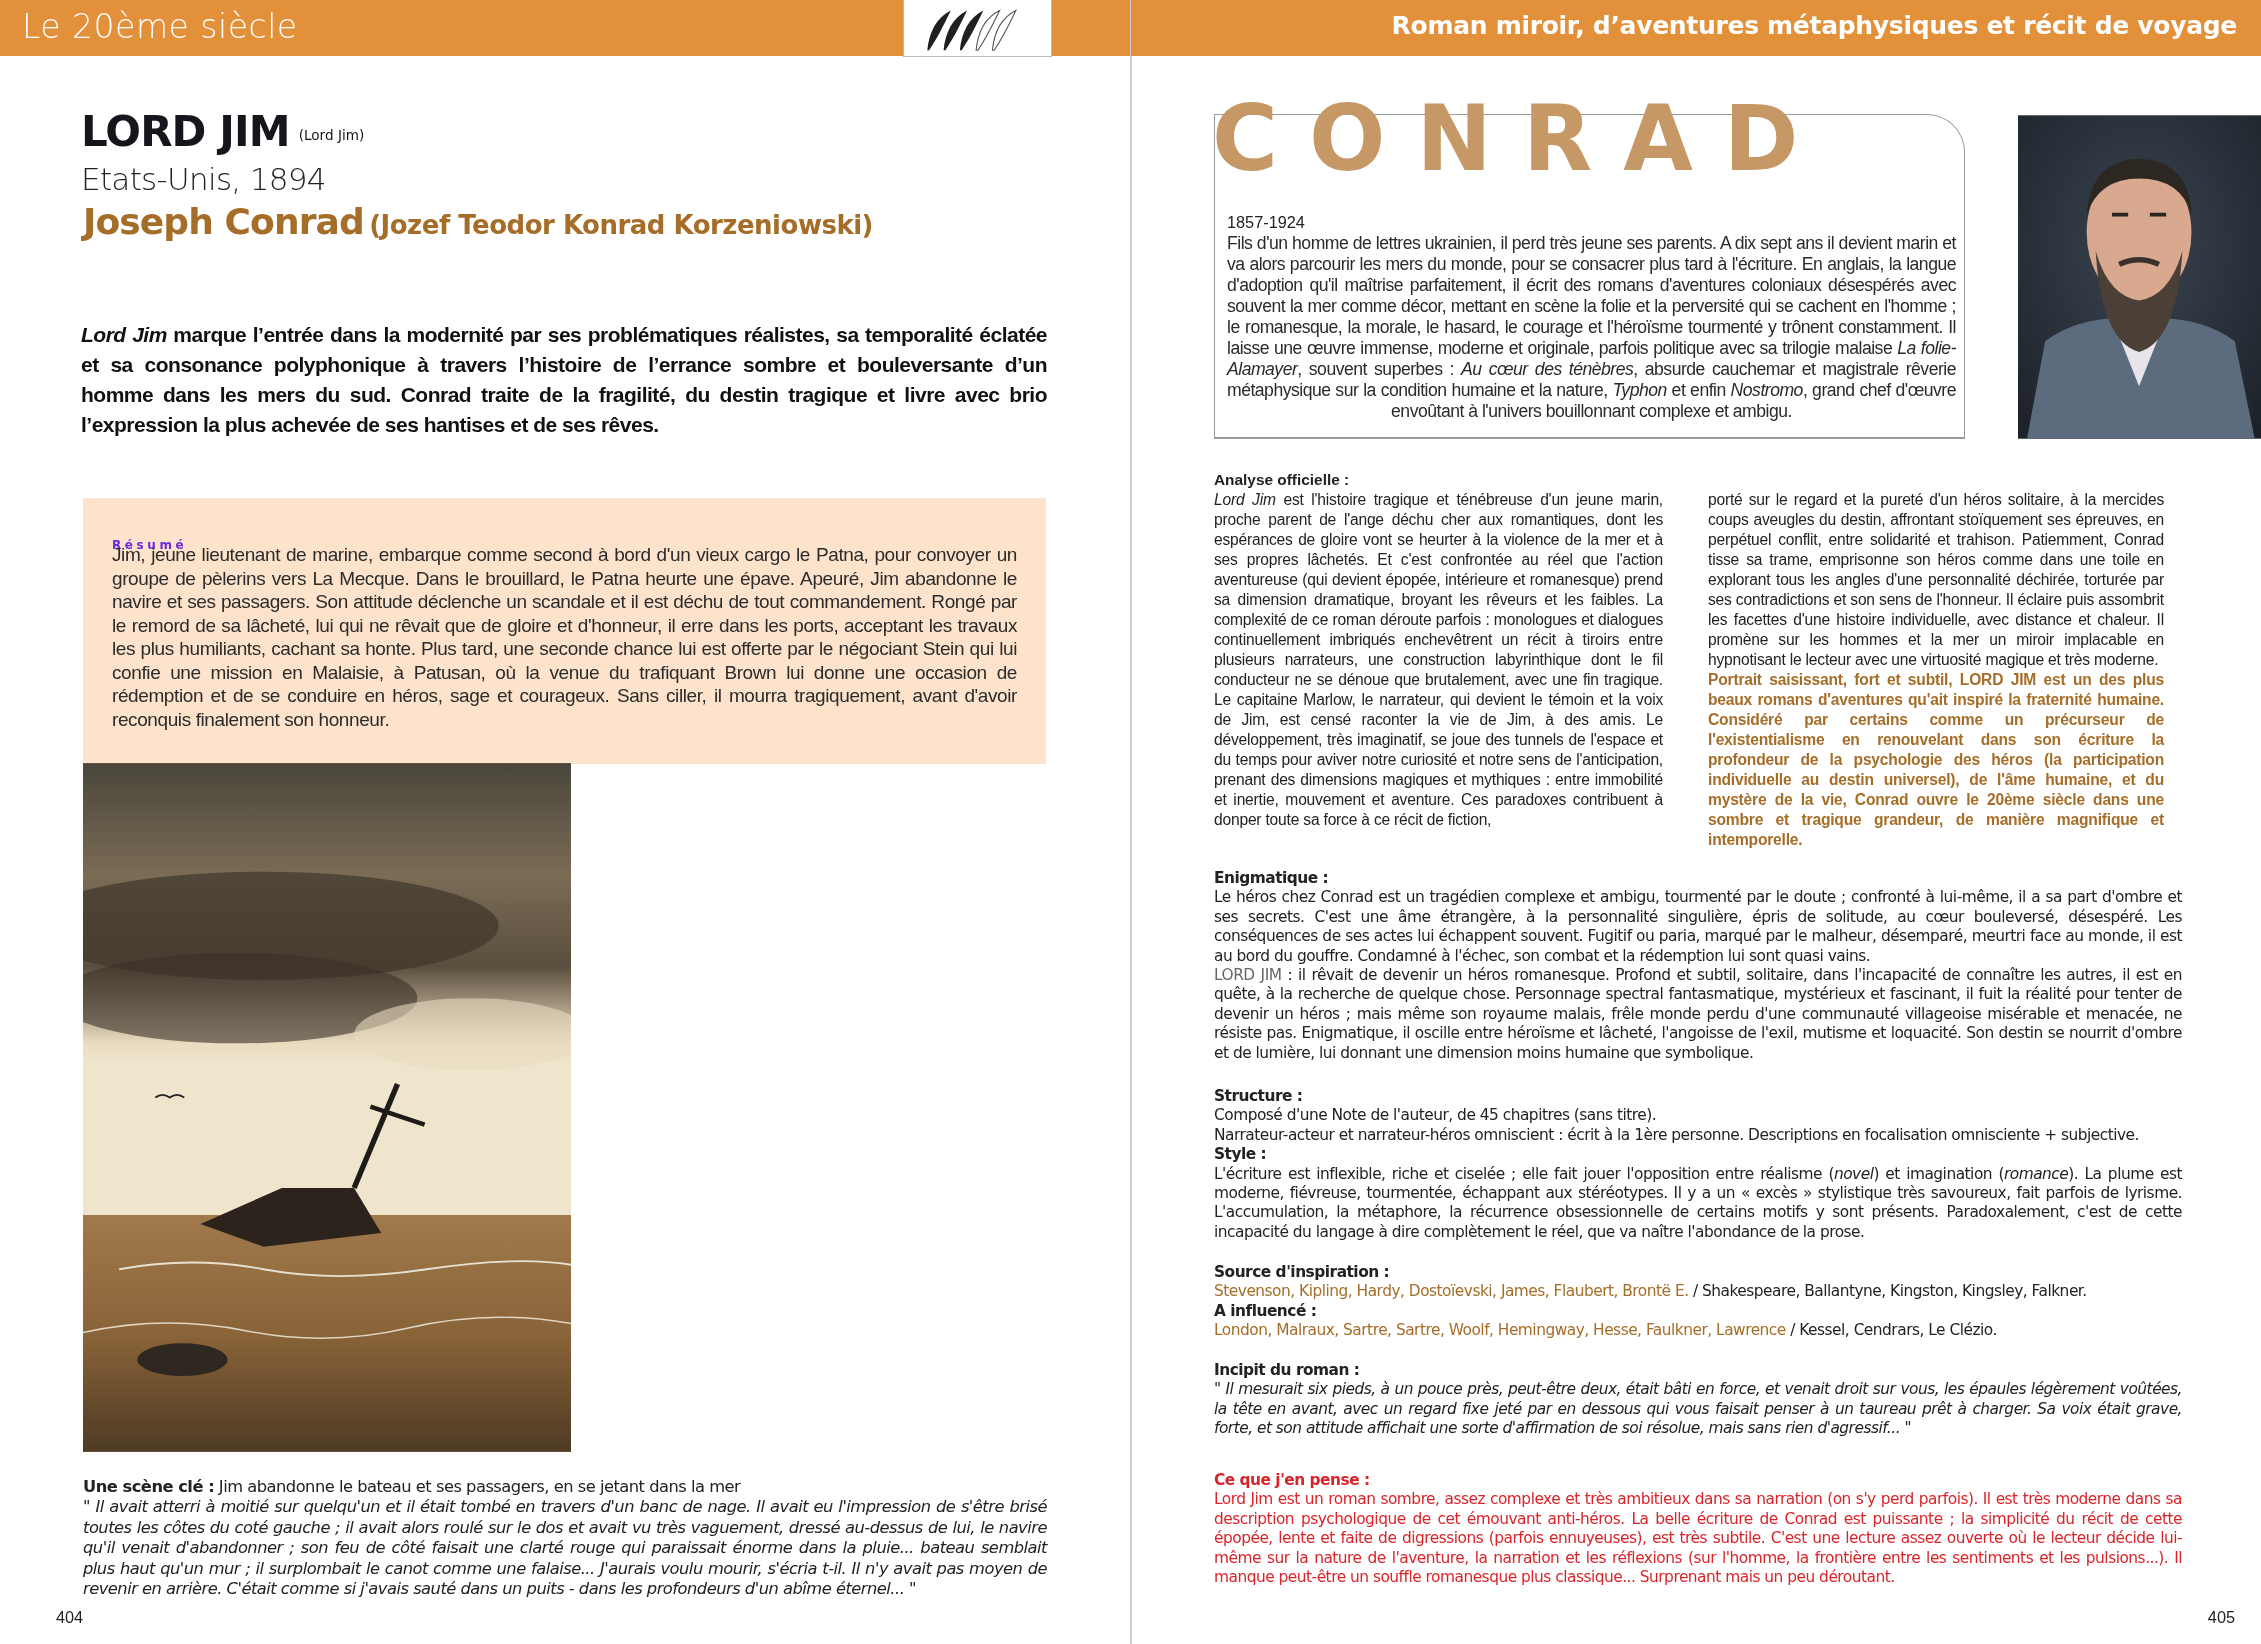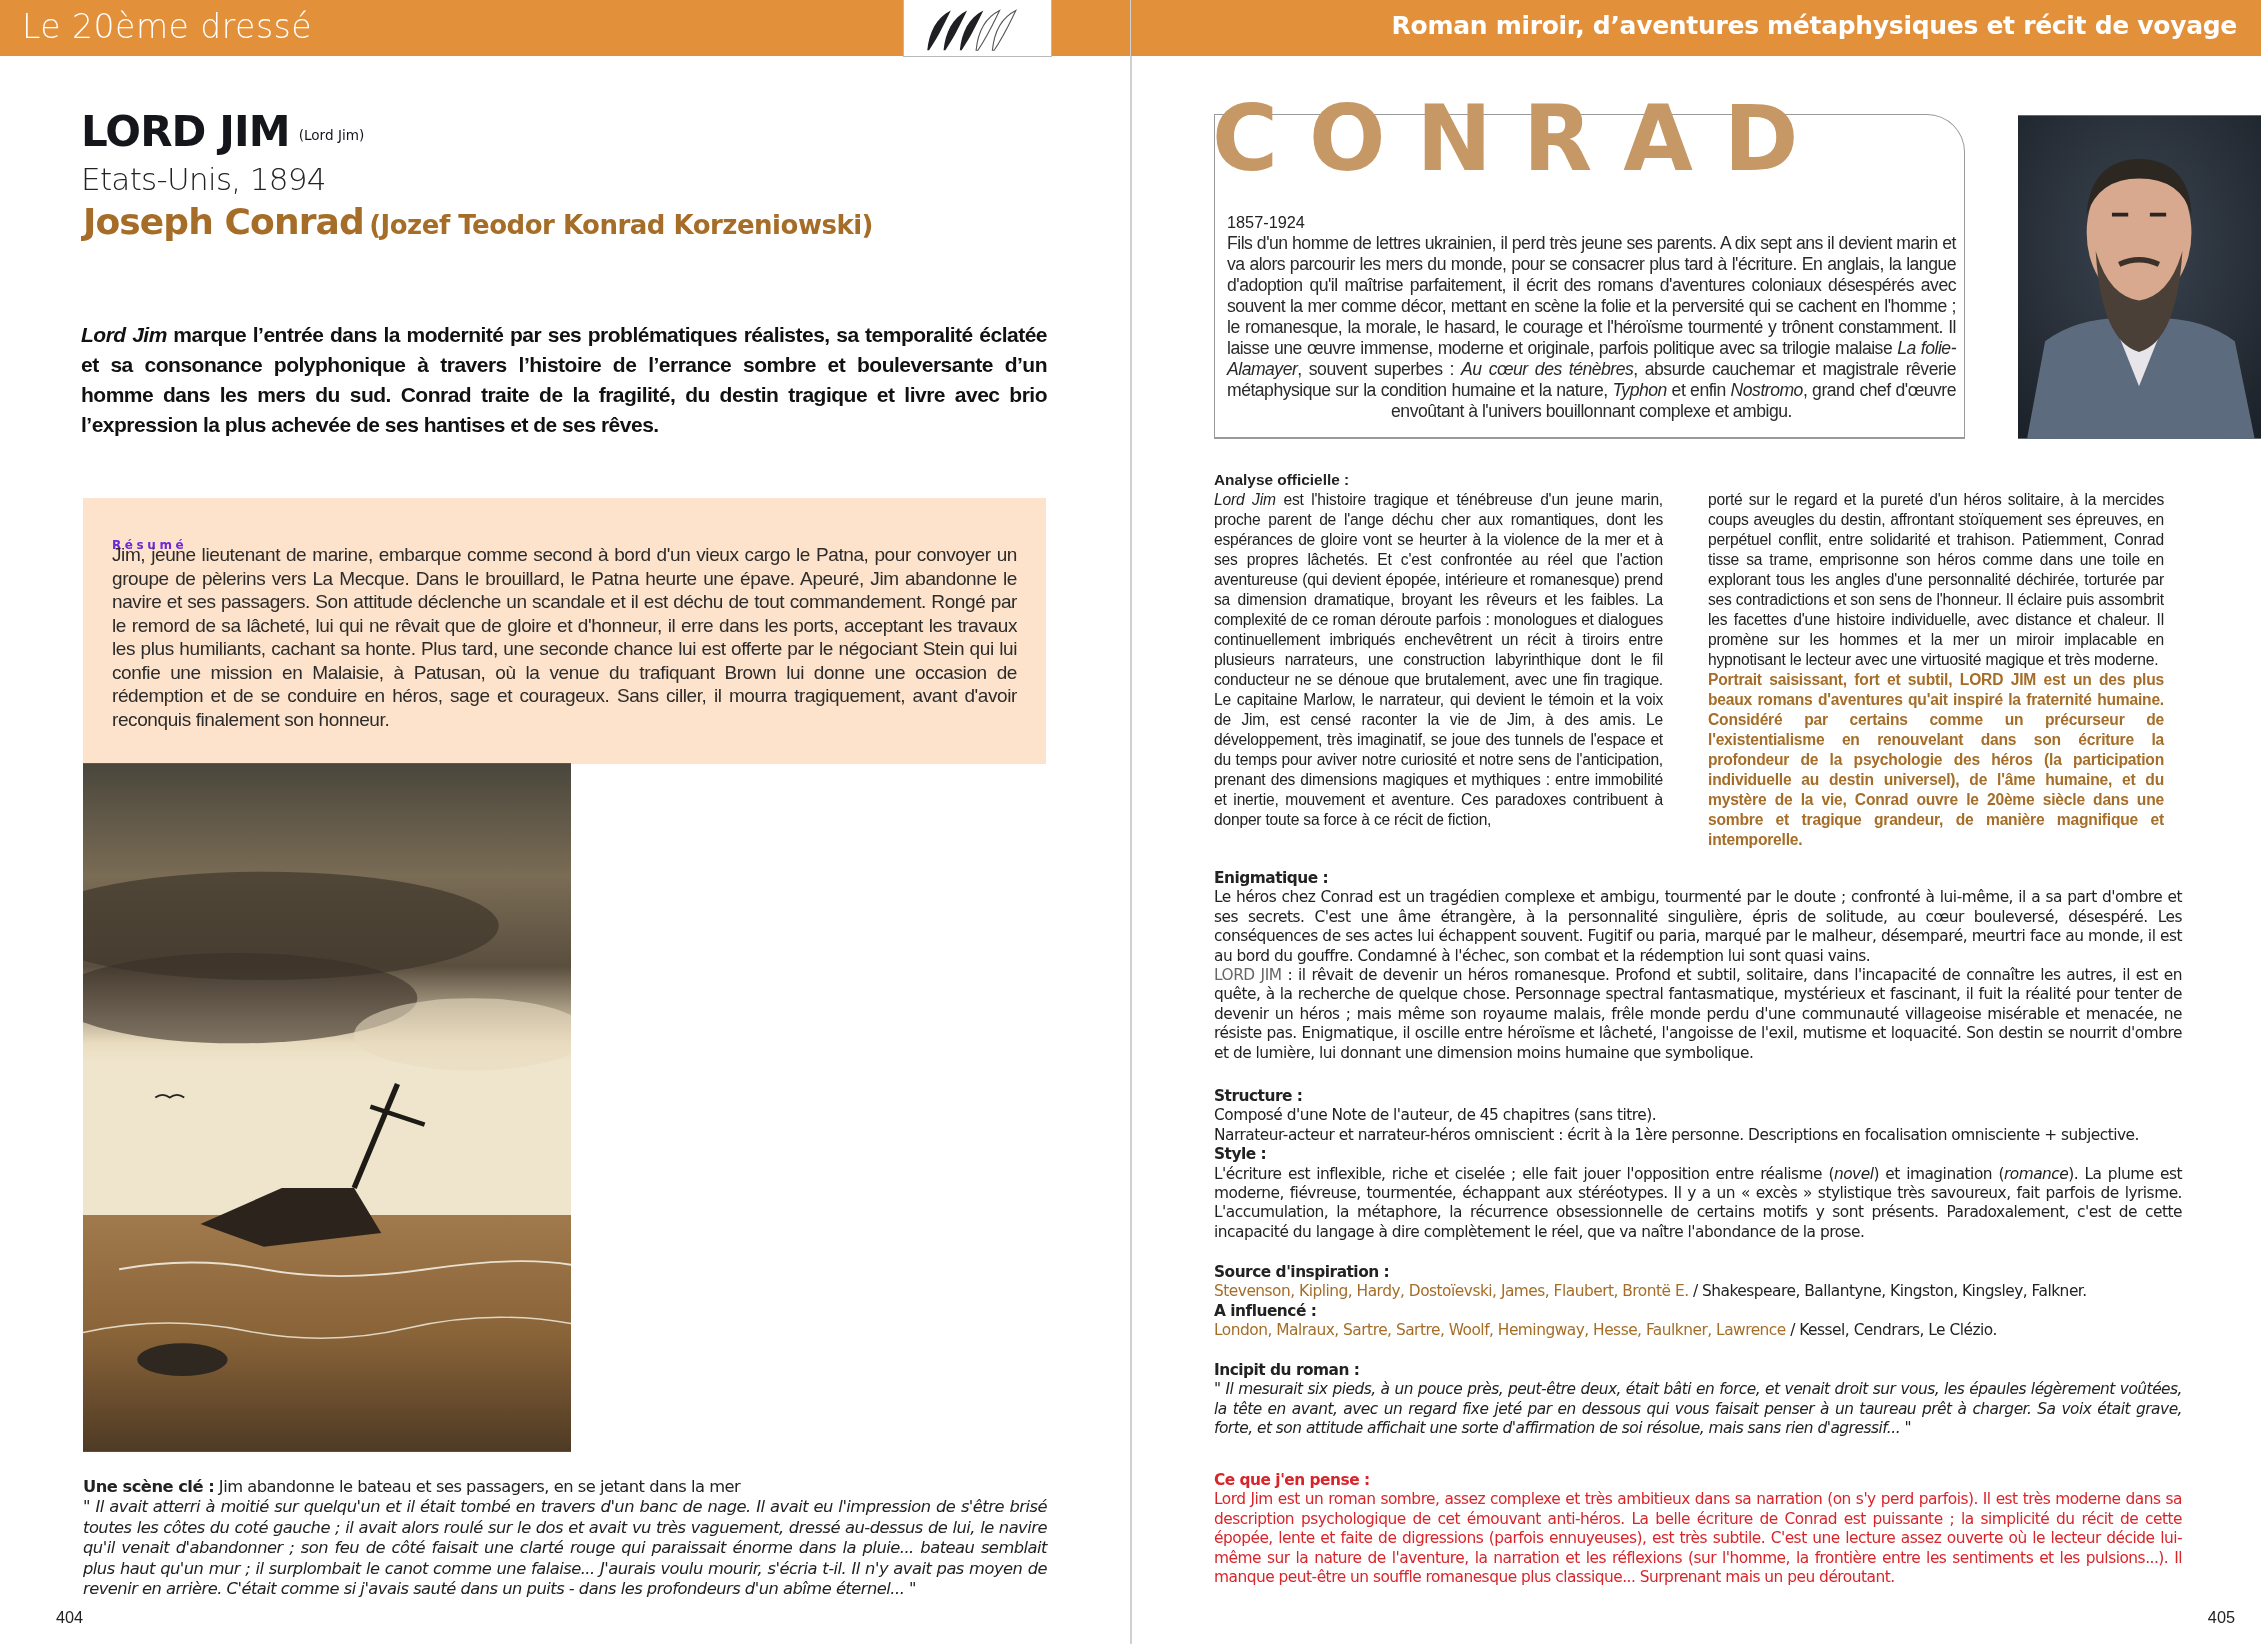--- a/index.html
+++ b/index.html
@@ -59,21 +59,21 @@
   .lordjim-tag { color:#666; }
   .brown { color:#a56d27;margin-top:38px; }
   .red { color:#d9242a; }
   .italic { font-style:italic; }
 </style>
 </head>
 <body>
 
 <div class="page page-left">
   <div class="header-bar">
-    <span class="section-label">Le 20ème dressé</span>
+    <span class="section-label">Le 20ème siècle</span>
   </div>
   <div class="logo-box">
     <svg width="136" height="47" viewBox="0 0 150 52">
       <g fill="#1f1f24">
         <path d="M20 50 C 22 30, 30 14, 46 6 C 40 18, 34 32, 22 50 Z"></path>
         <path d="M38 50 C 40 30, 48 14, 64 6 C 58 18, 52 32, 40 50 Z"></path>
         <path d="M56 50 C 58 30, 66 14, 82 6 C 76 18, 70 32, 58 50 Z"></path>
       </g>
       <g fill="none" stroke="#555" stroke-width="1.2">
         <path d="M74 50 C 76 30, 84 14, 100 6 C 94 18, 88 32, 76 50 Z"></path>

